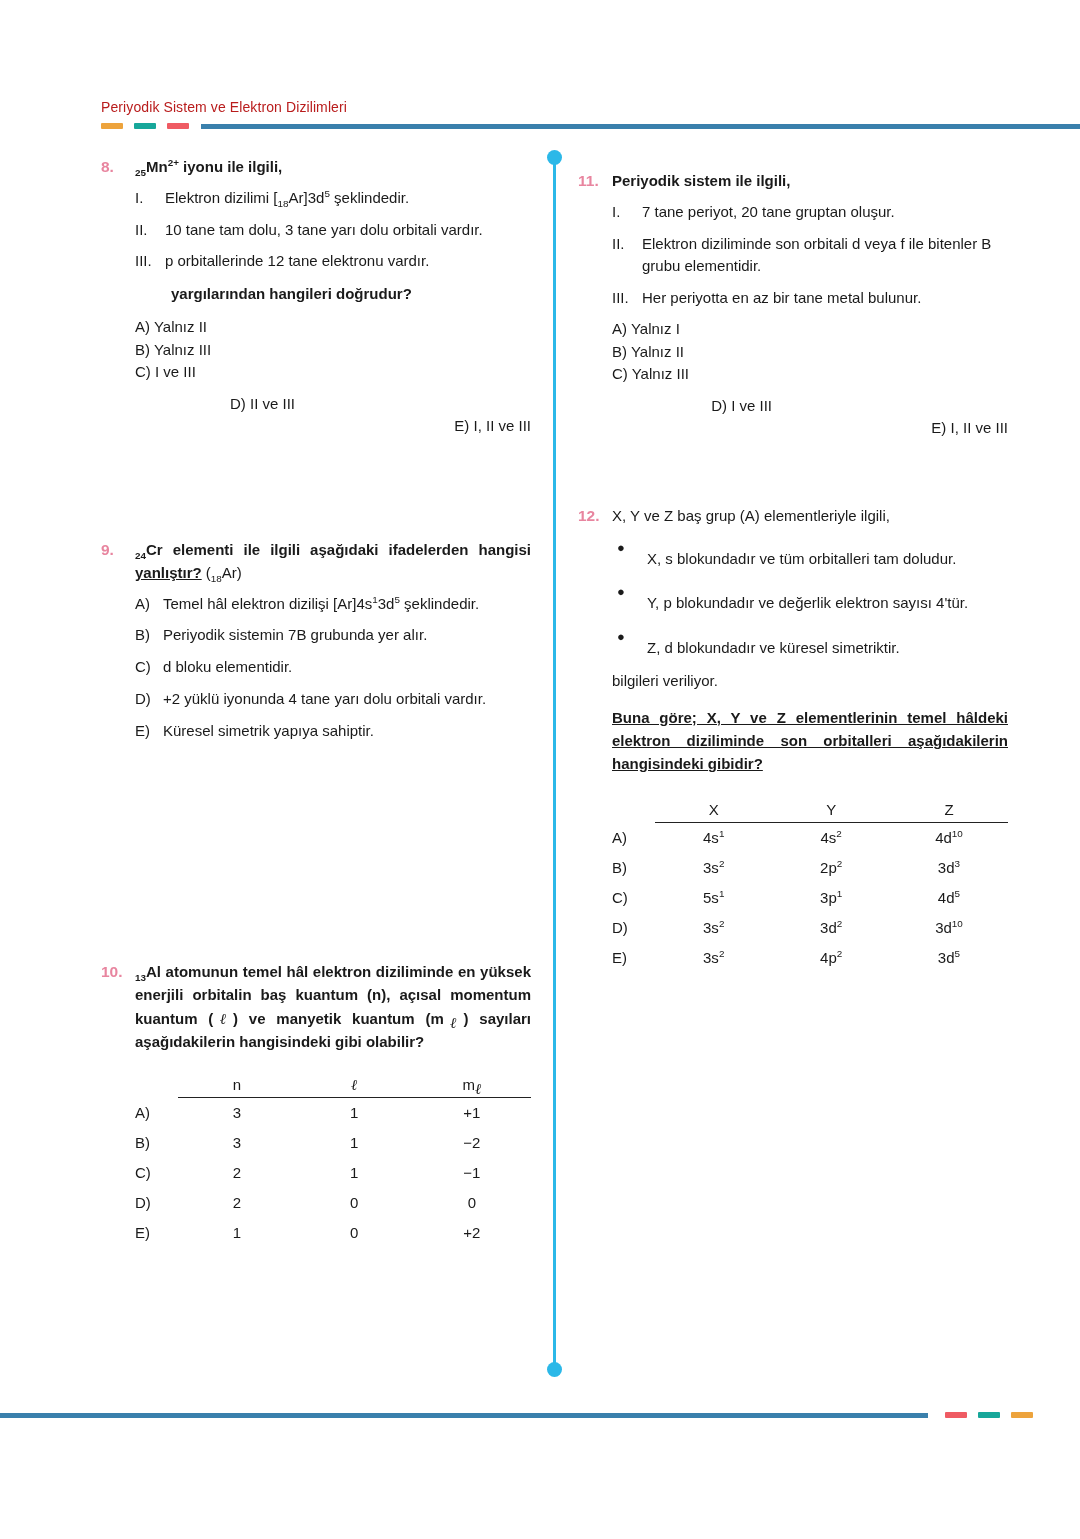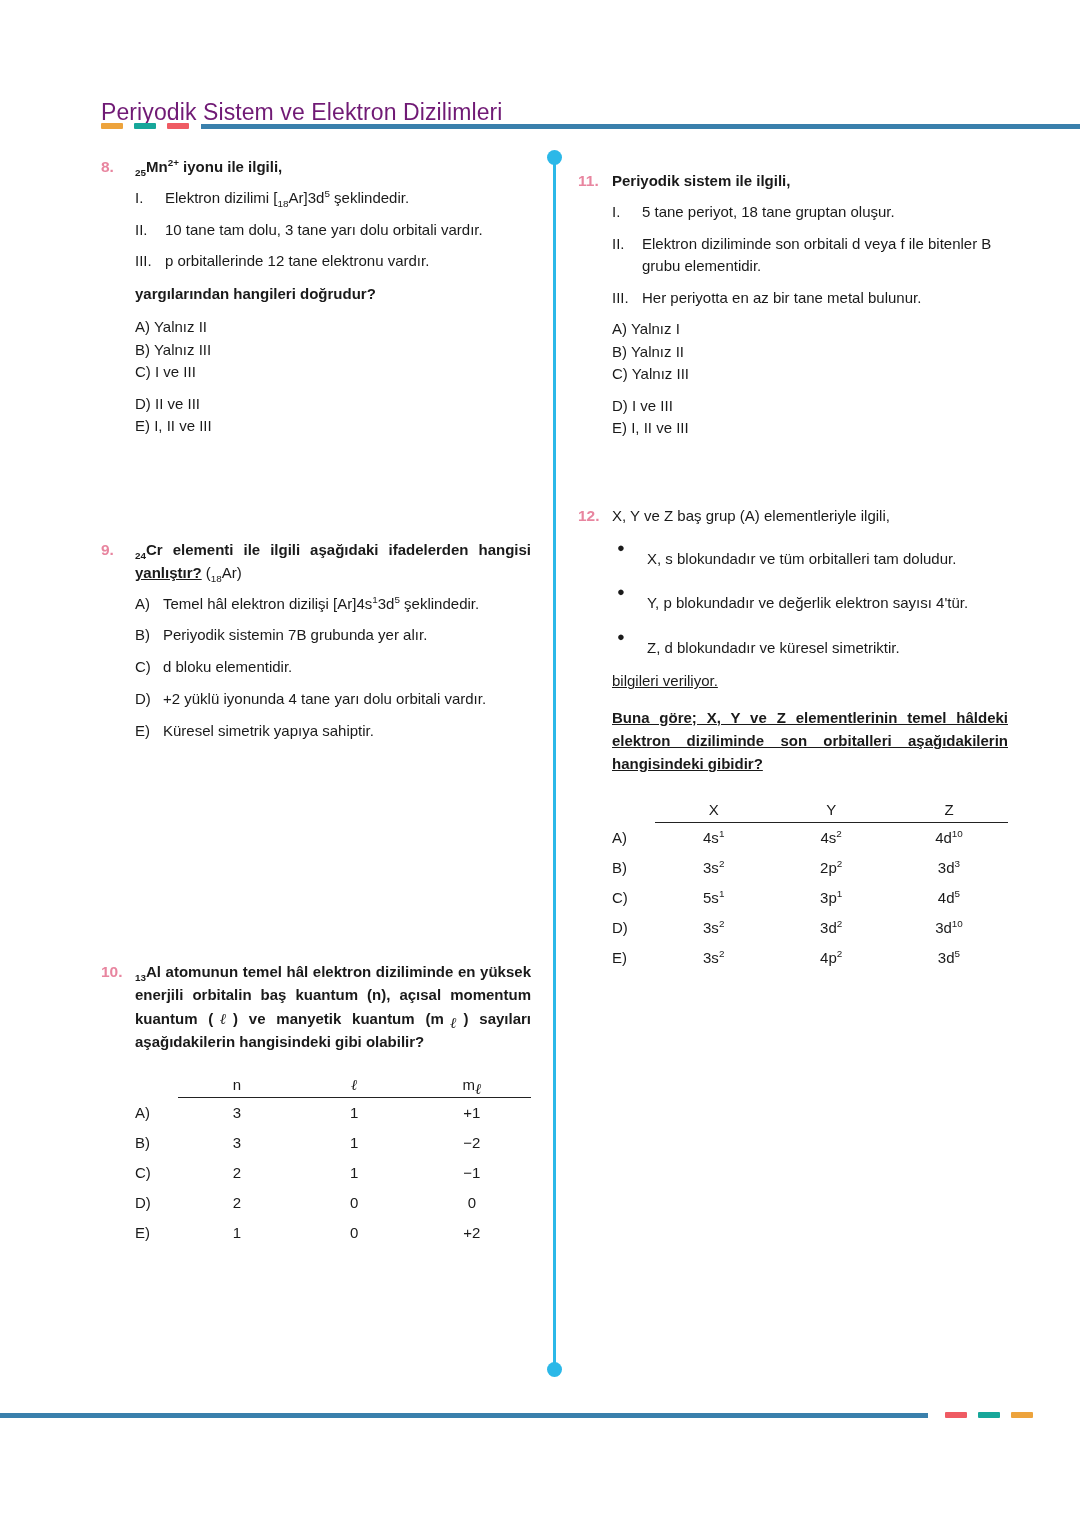--- a/index.html
+++ b/index.html
@@ -20,22 +20,22 @@
   .page-header {
     position: absolute;
     left: 0;
     top: 0;
     width: 1080px;
   }
   .header-title {
     position: absolute;
     left: 101px;
     top: 99px;
-    font-size: 23px;
-    color: #701a75;
+    font-size: 14px;
+    color: #b91c1c;
     letter-spacing: 0.1px;
     white-space: nowrap;
   }
   .header-rule-wrap {
     position: absolute;
     left: 0;
     top: 123px;
     width: 1080px;
     height: 7px;
   }
@@ -153,32 +153,34 @@
     width: 30px;
     flex: none;
   }
   .roman-text { flex: 1; }
 
   .ask {
     font-weight: bold;
     font-size: 15px;
     margin-top: 2px;
     margin-bottom: 11px;
+    margin-left: 36px;
   }
   .u-line { text-decoration: underline; }
 
   
   .opt-row {
     display: flex;
     font-size: 15px;
     line-height: 1.5;
     flex-direction: column;
   }
   .opt-row-2 {
     margin-top: 9px;
+    text-align: right;
   }
   .opt { white-space: nowrap; }
 
   
   .opt-list { margin-top: 8px; }
   .opt-li {
     display: flex;
     align-items: flex-start;
     margin-bottom: 9px;
     font-size: 15px;
@@ -403,21 +405,21 @@
 
   <div class="question" style="top:169px;">
     <div class="q-head">
       <div class="q-num">11.</div>
       <div class="q-body">
         <div class="stem">Periyodik sistem ile ilgili,</div>
 
         <div class="roman-list">
           <div class="roman-item">
             <span class="roman-label">I.</span>
-            <span class="roman-text">5 tane periyot, 18 tane gruptan oluşur.</span>
+            <span class="roman-text">7 tane periyot, 20 tane gruptan oluşur.</span>
           </div>
           <div class="roman-item">
             <span class="roman-label">II.</span>
             <span class="roman-text">Elektron diziliminde son orbitali d veya f ile bitenler B grubu elementidir.</span>
           </div>
           <div class="roman-item">
             <span class="roman-label">III.</span>
             <span class="roman-text">Her periyotta en az bir tane metal bulunur.</span>
           </div>
         </div>
@@ -451,21 +453,21 @@
           <div class="bullet-li">
             <span class="bullet-dot">●</span>
             <span class="bullet-text">Y, p blokundadır ve değerlik elektron sayısı 4'tür.</span>
           </div>
           <div class="bullet-li">
             <span class="bullet-dot">●</span>
             <span class="bullet-text">Z, d blokundadır ve küresel simetriktir.</span>
           </div>
         </div>
 
-        <div style="font-size:15px;margin-top:-2px;text-decoration:underline;">bilgileri veriliyor.</div>
+        <div style="font-size:15px;margin-top:-2px;">bilgileri veriliyor.</div>
 
         <div class="stem stem-just" style="margin-top:13px;text-decoration:underline;">Buna göre; X, Y ve Z elementlerinin temel hâldeki elektron diziliminde son orbitalleri aşağıdakilerin hangisindeki gibidir?</div>
 
         <table class="ans-table" style="margin-top:17px;">
           <tbody>
               <tr>
             <td class="at-rowlabel"></td>
             <td class="at-head at-head-cell col-w1">X</td>
             <td class="at-head at-head-cell col-w2">Y</td>
             <td class="at-head at-head-cell col-w3">Z</td>

